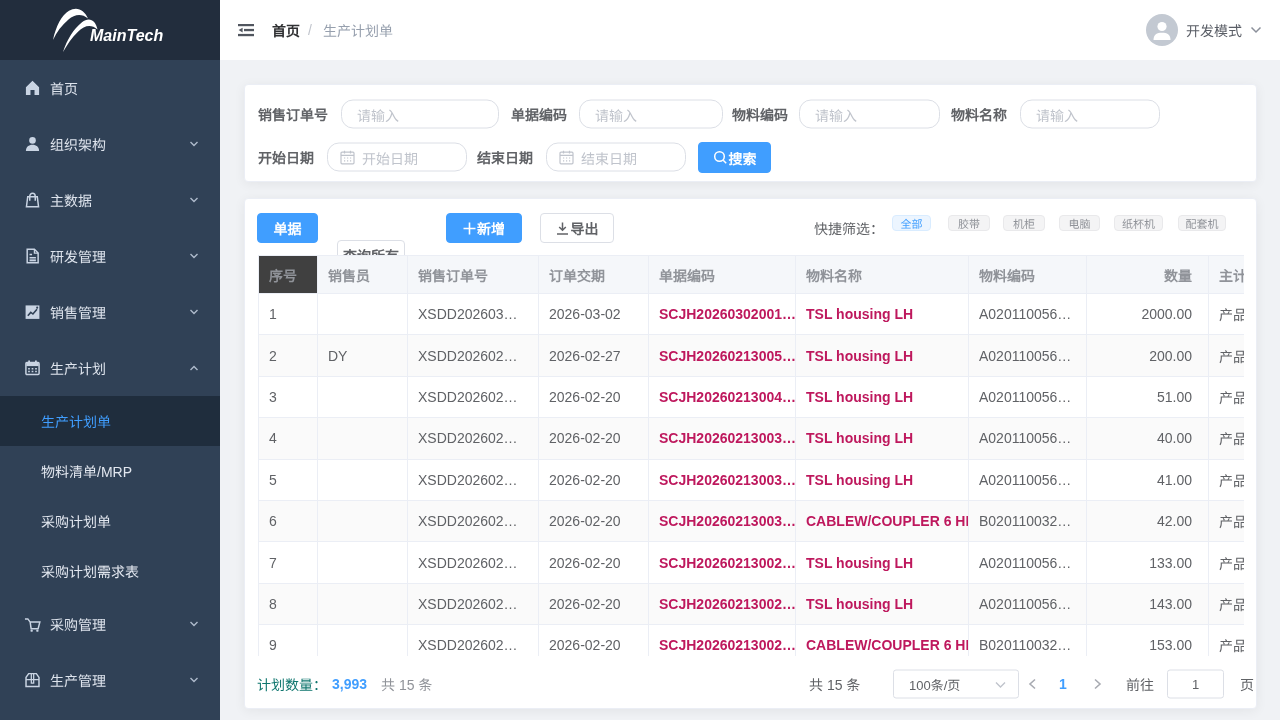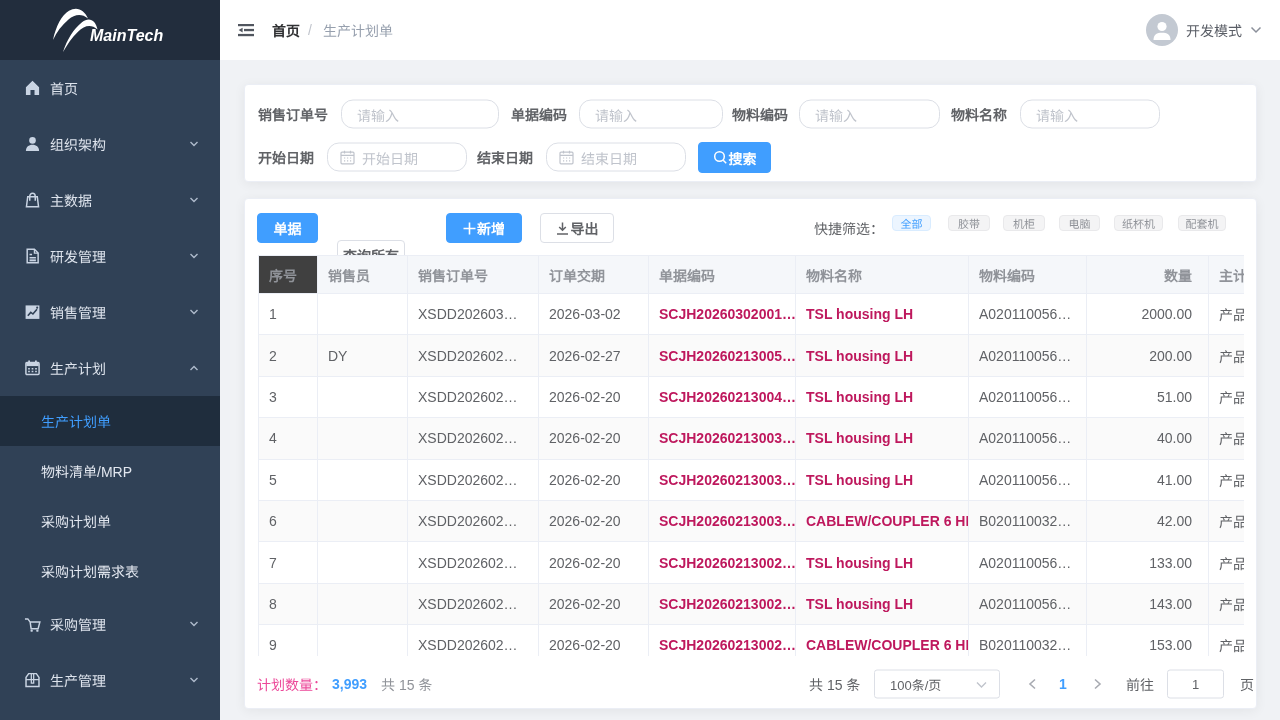--- a/index.html
+++ b/index.html
@@ -340,26 +340,26 @@
         <div class="c">XSDD202602…</div>
         <div class="c">2026-02-20</div>
         <div class="c lnk">SCJH20260213002…</div>
         <div class="c lnk">CABLEW/COUPLER 6 HEA</div>
         <div class="c">B020110032…</div>
         <div class="c num">153.00</div>
         <div class="c">产品主计划</div>
     </div>
   </div>
 
-  <span class="ftxt" style="left:12px;top:485px;color:#ec4899;">计划数量：</span>
+  <span class="ftxt" style="left:12px;top:485px;color:#0f766e;">计划数量：</span>
   <span class="ftxt" style="left:87px;top:485px;color:#409eff;font-weight:bold;">3,993</span>
   <span class="ftxt" style="left:136px;top:485px;color:#909399;">共 15 条</span>
 
   <span class="ftxt" style="left:564px;top:485px;color:#606266;">共 15 条</span>
-  <div class="fbox" style="left:629px;top:485px;width:126px;height:29px;">
+  <div class="fbox" style="left:648px;top:485px;width:126px;height:29px;">
     <span class="abs" style="left:15px;top:50%;transform:translateY(-50%);font-size:13px;color:#606266;">100条/页</span>
     <svg class="abs" style="right:12px;top:11px;" width="11" height="7" viewBox="0 0 11 7">
         <path d="M1 1 L5.5 5.5 L10 1" stroke="#c0c4cc" stroke-width="1.4" fill="none"></path>
       </svg>
   </div>
   <svg class="ftxt" style="left:783px;top:485px;" width="9" height="12" viewBox="0 0 9 12">
       <path d="M7 1.5 L2 6 L7 10.5" stroke="#a8abb2" stroke-width="1.6" fill="none"></path>
     </svg>
   <span class="ftxt" style="left:814px;top:485px;color:#409eff;font-weight:bold;">1</span>
   <svg class="ftxt" style="left:848px;top:485px;" width="9" height="12" viewBox="0 0 9 12">

